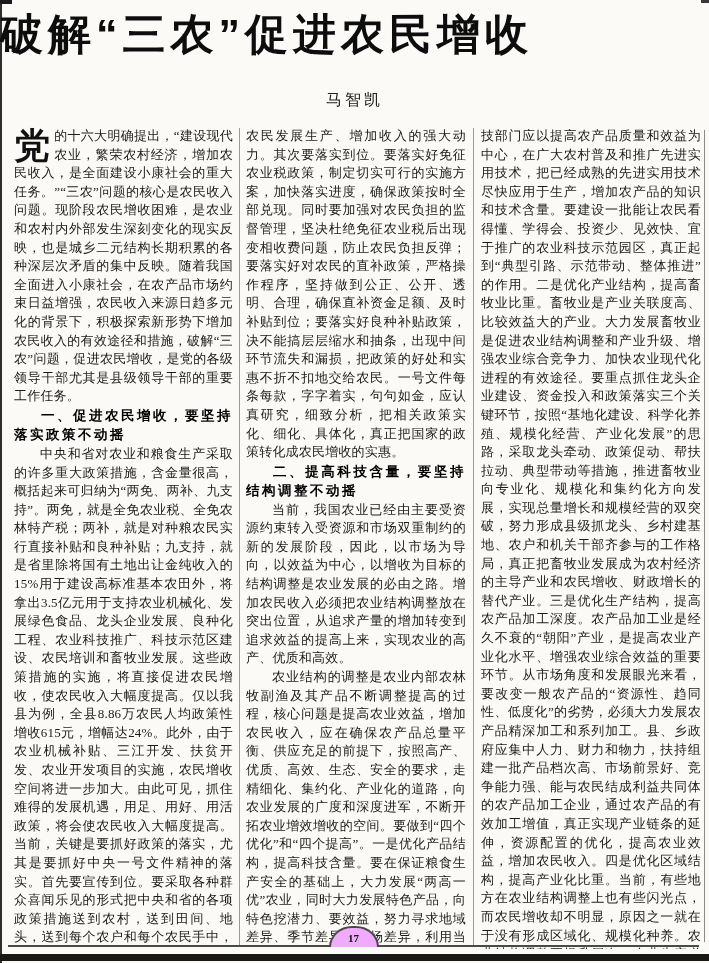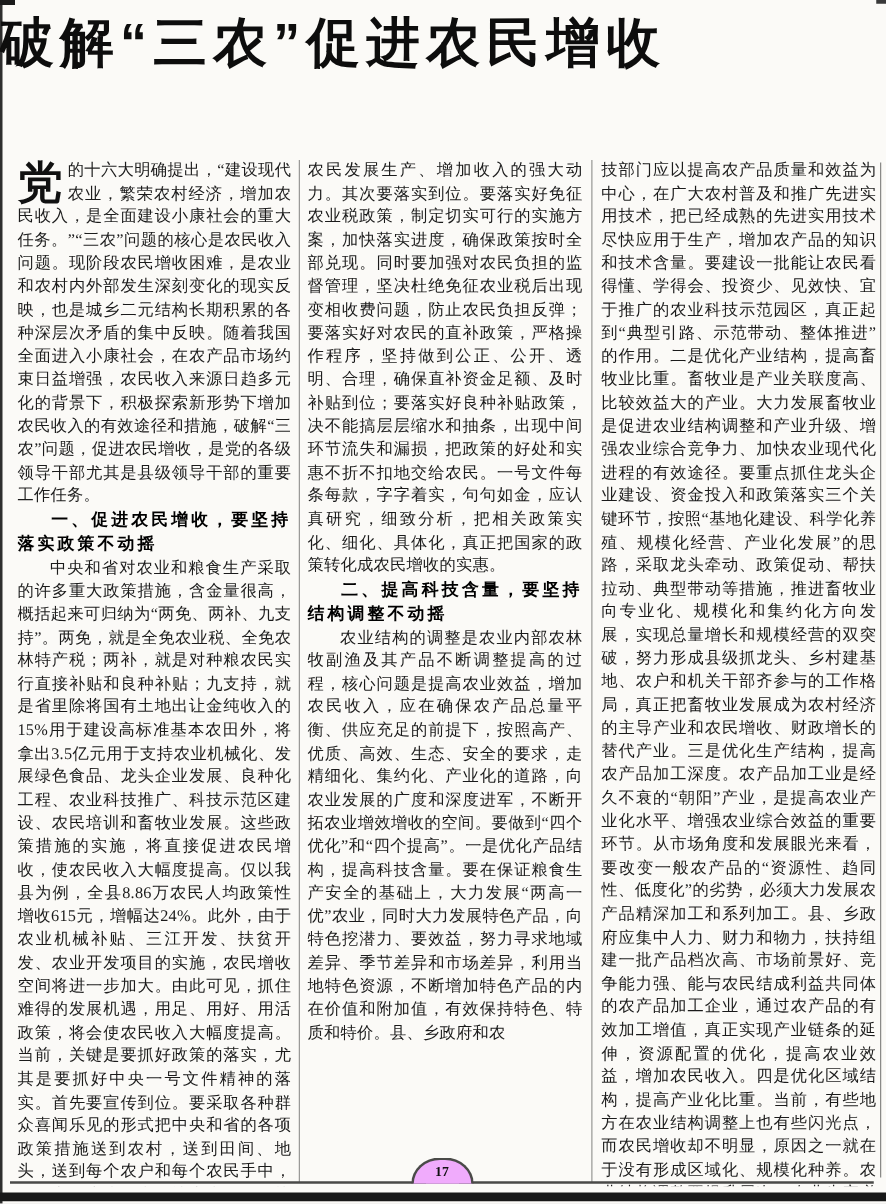--- a/index.html
+++ b/index.html
@@ -53,33 +53,35 @@
 <body>
 
 <div class="page">
   <div class="edge-left"></div>
   <div class="edge-right"></div>
   <div class="edge-bottom"></div>
   <div class="corner-mark-tl"></div>
   <div class="corner-mark-tr"></div>
 
   <h1 class="title">破解“三农”促进农民增收</h1>
+  <div class="author">马智凯</div>
 
   <div class="divider d1"></div>
   <div class="divider d2"></div>
 
   <div class="col col1">
     <p class="body"><span class="dropcap">党</span><span>的十六大明确提出，“建设现代农业，繁荣农村经济，增加农民收入，是全面建设小康社会的重大任务。”“三农”问题的核心是农民收入问题。现阶段农民增收困难，是农业和农村内外部发生深刻变化的现实反映，也是城乡二元结构长期积累的各种深层次矛盾的集中反映。随着我国全面进入小康社会，在农产品市场约束日益增强，农民收入来源日趋多元化的背景下，积极探索新形势下增加农民收入的有效途径和措施，破解“三农”问题，促进农民增收，是党的各级领导干部尤其是县级领导干部的重要工作任务。</span></p>
     <p class="heading">一、促进农民增收，要坚持落实政策不动摇</p>
     <p class="body indent">中央和省对农业和粮食生产采取的许多重大政策措施，含金量很高，概括起来可归纳为“两免、两补、九支持”。两免，就是全免农业税、全免农林特产税；两补，就是对种粮农民实行直接补贴和良种补贴；九支持，就是省里除将国有土地出让金纯收入的15%用于建设高标准基本农田外，将拿出3.5亿元用于支持农业机械化、发展绿色食品、龙头企业发展、良种化工程、农业科技推广、科技示范区建设、农民培训和畜牧业发展。这些政策措施的实施，将直接促进农民增收，使农民收入大幅度提高。仅以我县为例，全县8.86万农民人均政策性增收615元，增幅达24%。此外，由于农业机械补贴、三江开发、扶贫开发、农业开发项目的实施，农民增收空间将进一步加大。由此可见，抓住难得的发展机遇，用足、用好、用活政策，将会使农民收入大幅度提高。当前，关键是要抓好政策的落实，尤其是要抓好中央一号文件精神的落实。首先要宣传到位。要采取各种群众喜闻乐见的形式把中央和省的各项政策措施送到农村，送到田间、地头，送到每个农户和每个农民手中，做到家喻户晓，真正让广大农民尽快了解政策，掌握政策，把政策变成促进广大</p>
   </div>
 
   <div class="col col2">
     <p class="body">农民发展生产、增加收入的强大动力。其次要落实到位。要落实好免征农业税政策，制定切实可行的实施方案，加快落实进度，确保政策按时全部兑现。同时要加强对农民负担的监督管理，坚决杜绝免征农业税后出现变相收费问题，防止农民负担反弹；要落实好对农民的直补政策，严格操作程序，坚持做到公正、公开、透明、合理，确保直补资金足额、及时补贴到位；要落实好良种补贴政策，决不能搞层层缩水和抽条，出现中间环节流失和漏损，把政策的好处和实惠不折不扣地交给农民。一号文件每条每款，字字着实，句句如金，应认真研究，细致分析，把相关政策实化、细化、具体化，真正把国家的政策转化成农民增收的实惠。</p>
     <p class="heading">二、提高科技含量，要坚持结构调整不动摇</p>
+    <p class="body indent">当前，我国农业已经由主要受资源约束转入受资源和市场双重制约的新的发展阶段，因此，以市场为导向，以效益为中心，以增收为目标的结构调整是农业发展的必由之路。增加农民收入必须把农业结构调整放在突出位置，从追求产量的增加转变到追求效益的提高上来，实现农业的高产、优质和高效。</p>
     <p class="body indent">农业结构的调整是农业内部农林牧副渔及其产品不断调整提高的过程，核心问题是提高农业效益，增加农民收入，应在确保农产品总量平衡、供应充足的前提下，按照高产、优质、高效、生态、安全的要求，走精细化、集约化、产业化的道路，向农业发展的广度和深度进军，不断开拓农业增效增收的空间。要做到“四个优化”和“四个提高”。一是优化产品结构，提高科技含量。要在保证粮食生产安全的基础上，大力发展“两高一优”农业，同时大力发展特色产品，向特色挖潜力、要效益，努力寻求地域差异、季节差异和市场差异，利用当地特色资源，不断增加特色产品的内在价值和附加值，有效保持特色、特质和特价。县、乡政府和农</p>
   </div>
 
   <div class="col col3">
     <p class="body">技部门应以提高农产品质量和效益为中心，在广大农村普及和推广先进实用技术，把已经成熟的先进实用技术尽快应用于生产，增加农产品的知识和技术含量。要建设一批能让农民看得懂、学得会、投资少、见效快、宜于推广的农业科技示范园区，真正起到“典型引路、示范带动、整体推进”的作用。二是优化产业结构，提高畜牧业比重。畜牧业是产业关联度高、比较效益大的产业。大力发展畜牧业是促进农业结构调整和产业升级、增强农业综合竞争力、加快农业现代化进程的有效途径。要重点抓住龙头企业建设、资金投入和政策落实三个关键环节，按照“基地化建设、科学化养殖、规模化经营、产业化发展”的思路，采取龙头牵动、政策促动、帮扶拉动、典型带动等措施，推进畜牧业向专业化、规模化和集约化方向发展，实现总量增长和规模经营的双突破，努力形成县级抓龙头、乡村建基地、农户和机关干部齐参与的工作格局，真正把畜牧业发展成为农村经济的主导产业和农民增收、财政增长的替代产业。三是优化生产结构，提高农产品加工深度。农产品加工业是经久不衰的“朝阳”产业，是提高农业产业化水平、增强农业综合效益的重要环节。从市场角度和发展眼光来看，要改变一般农产品的“资源性、趋同性、低度化”的劣势，必须大力发展农产品精深加工和系列加工。县、乡政府应集中人力、财力和物力，扶持组建一批产品档次高、市场前景好、竞争能力强、能与农民结成利益共同体的农产品加工企业，通过农产品的有效加工增值，真正实现产业链条的延伸，资源配置的优化，提高农业效益，增加农民收入。四是优化区域结构，提高产业化比重。当前，有些地方在农业结构调整上也有些闪光点，而农民增收却不明显，原因之一就在于没有形成区域化、规模化种养。农业结构调整要提升层次，农业生产必须上规模，这样不仅能够弱化千家万户小生产固有的不</p>
   </div>
 
   <div class="footer-rule">
     <div class="page-number-arc"><span>17</span></div>
   </div>

